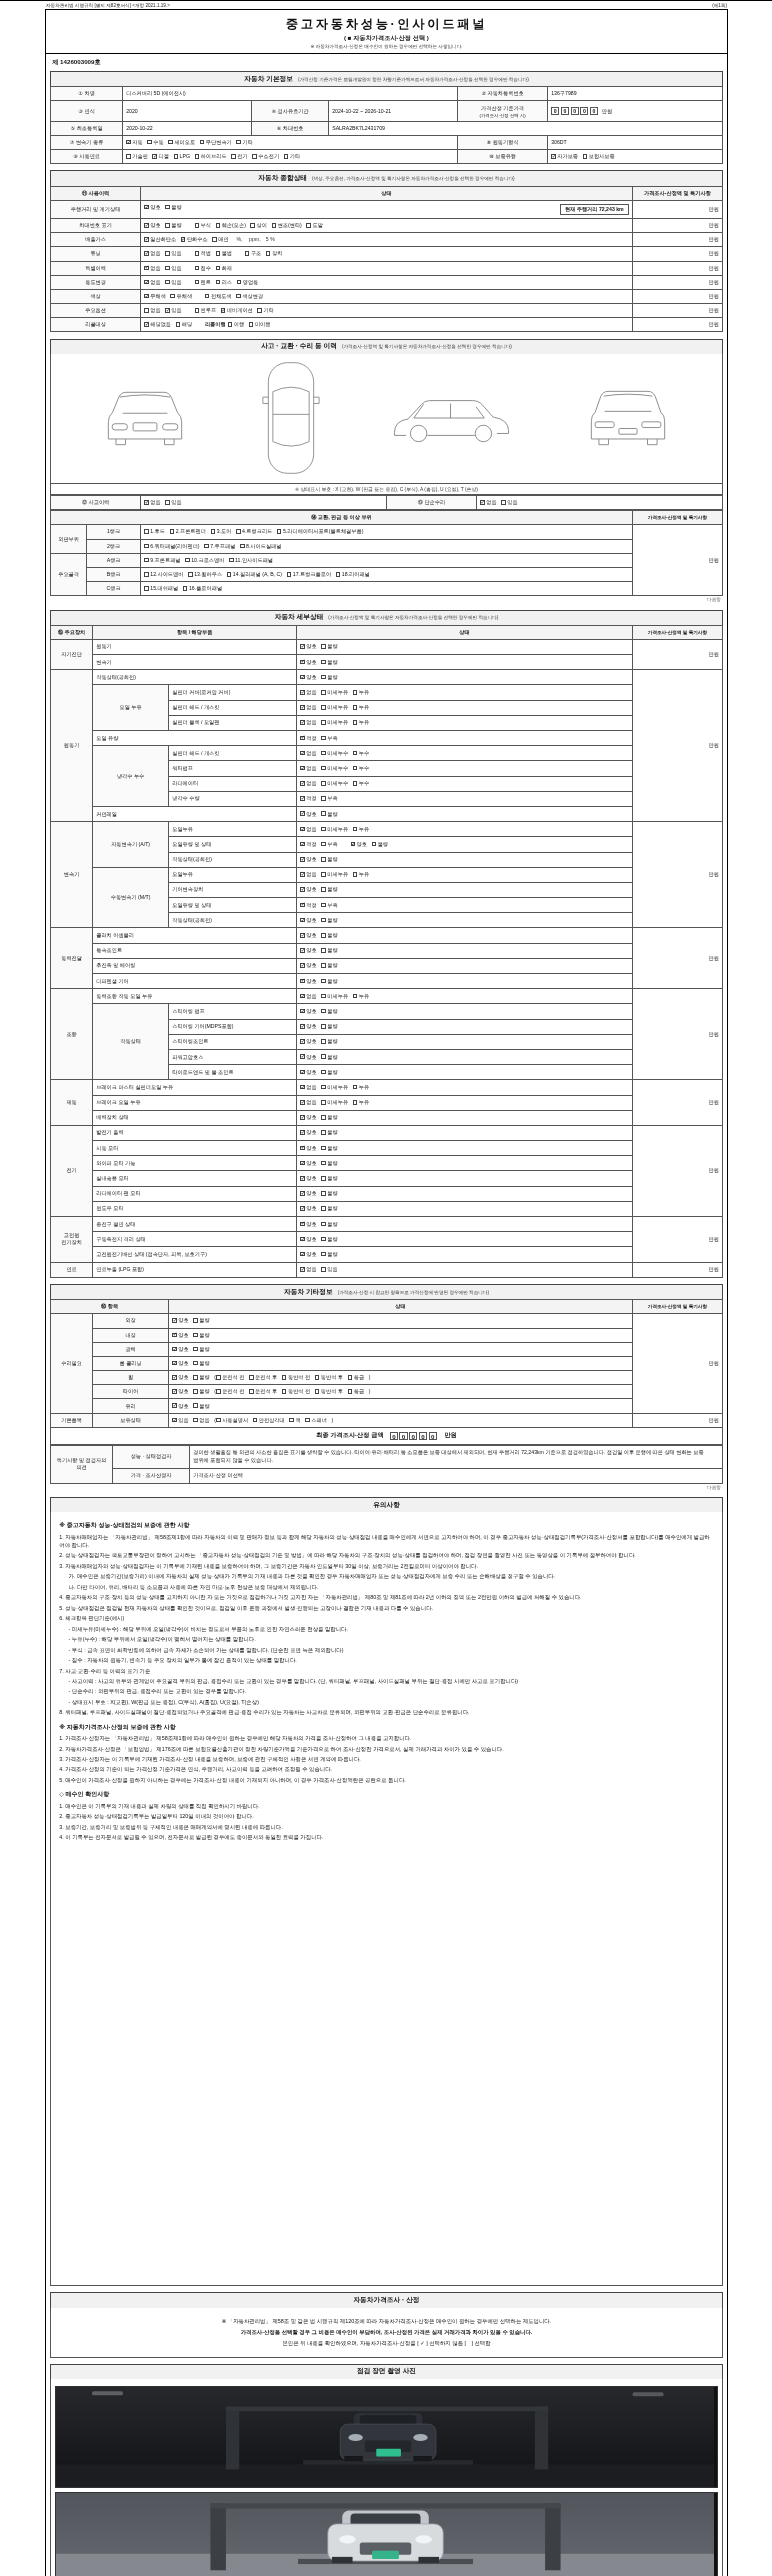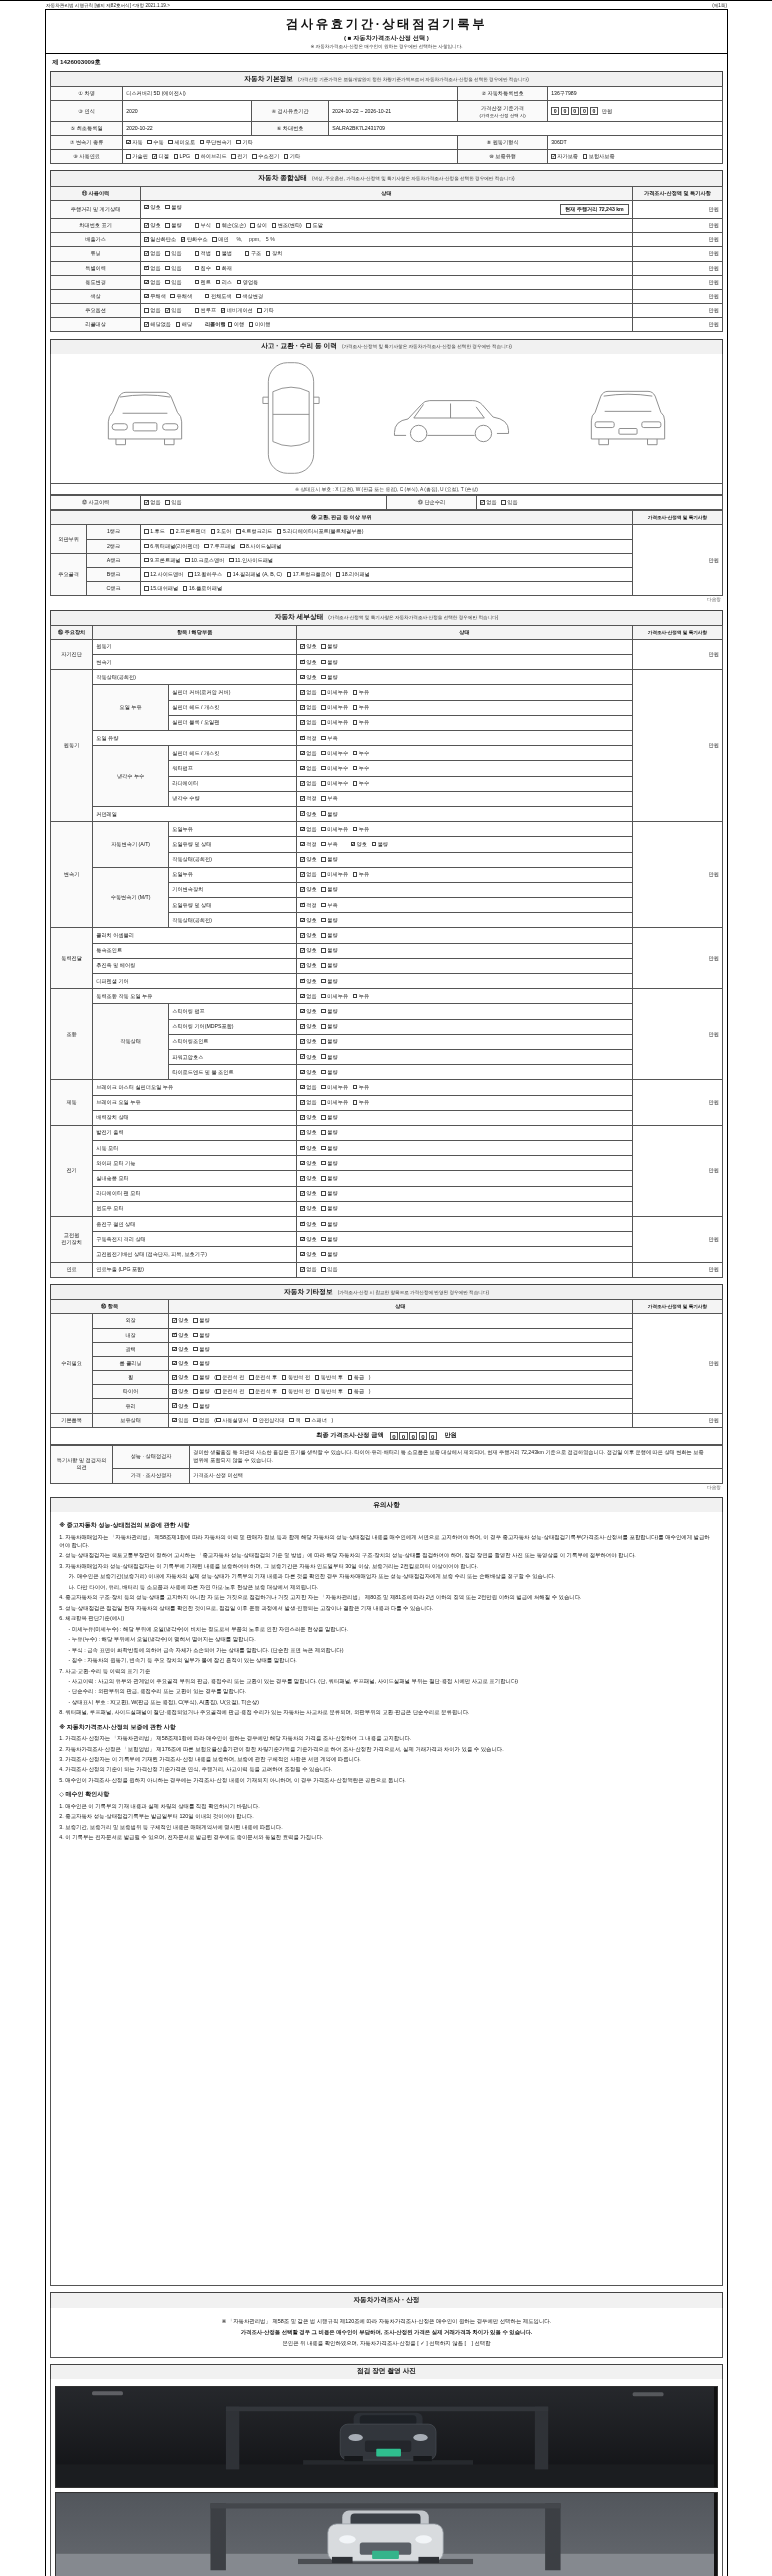--- a/index.html
+++ b/index.html
@@ -59,21 +59,21 @@
 <body>
 
 <div class="form-ref-row">
   <span>자동차관리법 시행규칙 [별지 제82호서식] &lt;개정 2021.1.19.&gt;</span>
   <span>(제1쪽)</span>
 </div>
 
 <div class="outer">
 
   <div class="doc-header">
-    <div class="doc-title">검사유효기간·상태점검기록부</div>
+    <div class="doc-title">중고자동차성능·인사이드패널</div>
     <div class="doc-subtitle">( ■ 자동차가격조사·산정 선택 )</div>
     <div class="doc-subnote">※ 자동차가격조사·산정은 매수인이 원하는 경우에만 선택하는 사항입니다.</div>
   </div>
   <div class="doc-no">제 1426003009호</div>
 
   <div class="block">
     <div class="sec-bar">
       <span>자동차 기본정보</span>
       <span class="sec-note">(가격산정 기준가격은 보험개발원이 정한 차량기준가액으로서 자동차가격조사·산정을 선택한 경우에만 적습니다)</span>
     </div>

